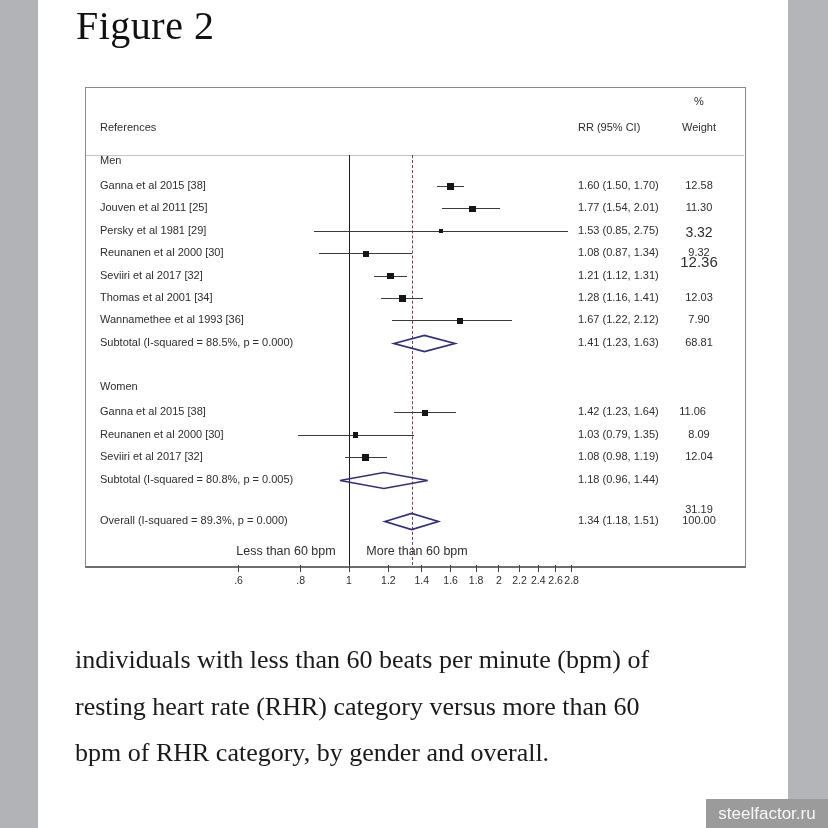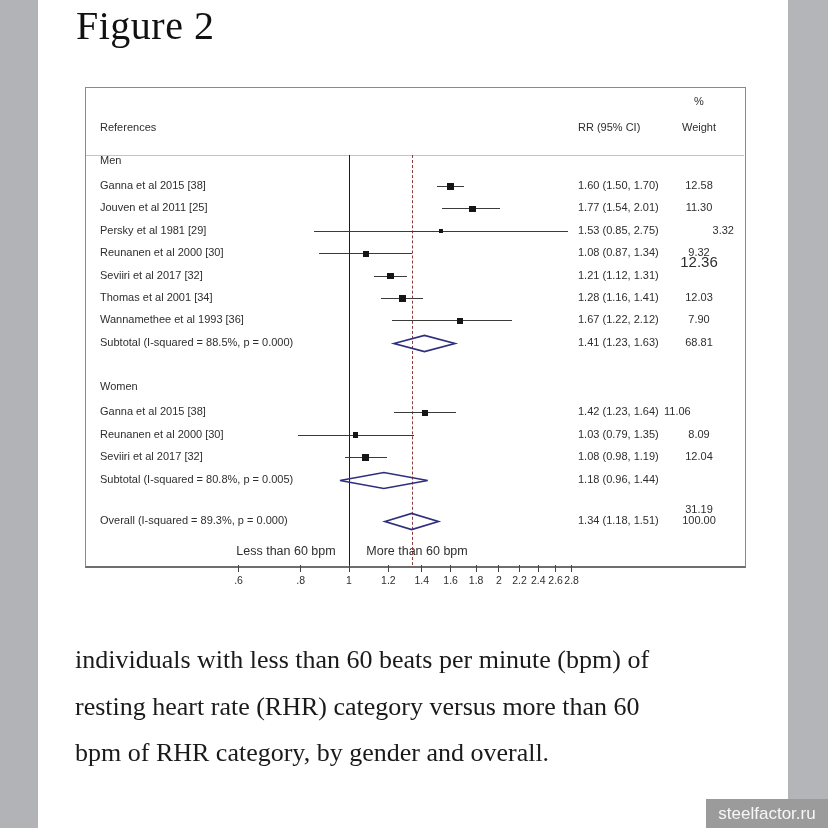--- a/index.html
+++ b/index.html
@@ -76,21 +76,21 @@
     <div style="position: absolute; left: 664px; top: 179px; font-size: 11px; color: rgb(46, 46, 46); white-space: nowrap; width: 70px; text-align: center;">12.58</div>
     <div style="position: absolute; left: 100px; top: 201.4px; font-size: 11px; color: rgb(46, 46, 46); white-space: nowrap;">Jouven et al 2011 [25]</div>
     <div style="position: absolute; left: 442.385px; top: 208.3px; width: 57.6063px; height: 1.2px; background: rgb(58, 58, 58);"></div>
     <div style="position: absolute; left: 469.296px; top: 205.705px; width: 6.39px; height: 6.39px; background: rgb(21, 21, 21);"></div>
     <div style="position: absolute; left: 578px; top: 201.4px; font-size: 11px; color: rgb(46, 46, 46); white-space: nowrap;">1.77 (1.54, 2.01)</div>
     <div style="position: absolute; left: 664px; top: 201.4px; font-size: 11px; color: rgb(46, 46, 46); white-space: nowrap; width: 70px; text-align: center;">11.30</div>
     <div style="position: absolute; left: 100px; top: 223.8px; font-size: 11px; color: rgb(46, 46, 46); white-space: nowrap;">Persky et al 1981 [29]</div>
     <div style="position: absolute; left: 313.851px; top: 230.7px; width: 253.937px; height: 1.2px; background: rgb(58, 58, 58);"></div>
     <div style="position: absolute; left: 438.978px; top: 229.302px; width: 3.996px; height: 3.996px; background: rgb(21, 21, 21);"></div>
     <div style="position: absolute; left: 578px; top: 223.8px; font-size: 11px; color: rgb(46, 46, 46); white-space: nowrap;">1.53 (0.85, 2.75)</div>
-    <div style="position: absolute; left: 664px; top: 223.8px; font-size: 11px; color: rgb(46, 46, 46); white-space: nowrap; width: 70px; text-align: right;">3.32</div>
+    <div style="position: absolute; left: 664px; top: 223.8px; font-size: 14px; color: rgb(46, 46, 46); white-space: nowrap; width: 70px; text-align: center;">3.32</div>
     <div style="position: absolute; left: 100px; top: 246.2px; font-size: 11px; color: rgb(46, 46, 46); white-space: nowrap;">Reunanen et al 2000 [30]</div>
     <div style="position: absolute; left: 318.881px; top: 253.1px; width: 93.4176px; height: 1.2px; background: rgb(58, 58, 58);"></div>
     <div style="position: absolute; left: 362.747px; top: 250.802px; width: 5.796px; height: 5.796px; background: rgb(21, 21, 21);"></div>
     <div style="position: absolute; left: 578px; top: 246.2px; font-size: 11px; color: rgb(46, 46, 46); white-space: nowrap;">1.08 (0.87, 1.34)</div>
     <div style="position: absolute; left: 664px; top: 246.2px; font-size: 11px; color: rgb(46, 46, 46); white-space: nowrap; width: 70px; text-align: center;">9.32</div>
     <div style="position: absolute; left: 100px; top: 268.6px; font-size: 11px; color: rgb(46, 46, 46); white-space: nowrap;">Seviiri et al 2017 [32]</div>
     <div style="position: absolute; left: 373.511px; top: 275.5px; width: 33.8905px; height: 1.2px; background: rgb(58, 58, 58);"></div>
     <div style="position: absolute; left: 386.873px; top: 272.746px; width: 6.708px; height: 6.708px; background: rgb(21, 21, 21);"></div>
     <div style="position: absolute; left: 578px; top: 268.6px; font-size: 11px; color: rgb(46, 46, 46); white-space: nowrap;">1.21 (1.12, 1.31)</div>
     <div style="position: absolute; left: 664px; top: 253px; font-size: 15px; color: rgb(46, 46, 46); white-space: nowrap; width: 70px; text-align: center;">12.36</div>
@@ -108,21 +108,21 @@
     <svg width="64.89668149635082" height="19" style="position: absolute; left: 391.773px; top: 333.8px; overflow: visible;">
       <polygon points="2,9.5 32.44834074817541,1.5 62.89668149635082,9.5 32.44834074817541,17.5" fill="none" stroke="#2f2f7d" stroke-width="1.7"></polygon>
     </svg>
     <div style="position: absolute; left: 578px; top: 335.8px; font-size: 11px; color: rgb(46, 46, 46); white-space: nowrap;">1.41 (1.23, 1.63)</div>
     <div style="position: absolute; left: 664px; top: 335.8px; font-size: 11px; color: rgb(46, 46, 46); white-space: nowrap; width: 70px; text-align: center;">68.81</div>
     <div style="position: absolute; left: 100px; top: 379.8px; font-size: 11px; color: rgb(46, 46, 46); white-space: nowrap;">Women</div>
     <div style="position: absolute; left: 100px; top: 405.3px; font-size: 11px; color: rgb(46, 46, 46); white-space: nowrap;">Ganna et al 2015 [38]</div>
     <div style="position: absolute; left: 393.773px; top: 412.2px; width: 62.2195px; height: 1.2px; background: rgb(58, 58, 58);"></div>
     <div style="position: absolute; left: 421.681px; top: 409.641px; width: 6.318px; height: 6.318px; background: rgb(21, 21, 21);"></div>
     <div style="position: absolute; left: 578px; top: 405.3px; font-size: 11px; color: rgb(46, 46, 46); white-space: nowrap;">1.42 (1.23, 1.64)</div>
-    <div style="position: absolute; left: 664px; top: 405.3px; font-size: 11px; color: rgb(46, 46, 46); white-space: nowrap; width: 70px; text-align: left;">11.06</div>
+    <div style="position: absolute; left: 636px; top: 405.3px; font-size: 11px; color: rgb(46, 46, 46); white-space: nowrap; width: 70px; text-align: right;">11.06</div>
     <div style="position: absolute; left: 100px; top: 427.7px; font-size: 11px; color: rgb(46, 46, 46); white-space: nowrap;">Reunanen et al 2000 [30]</div>
     <div style="position: absolute; left: 298.018px; top: 434.6px; width: 115.888px; height: 1.2px; background: rgb(58, 58, 58);"></div>
     <div style="position: absolute; left: 352.679px; top: 432.486px; width: 5.427px; height: 5.427px; background: rgb(21, 21, 21);"></div>
     <div style="position: absolute; left: 578px; top: 427.7px; font-size: 11px; color: rgb(46, 46, 46); white-space: nowrap;">1.03 (0.79, 1.35)</div>
     <div style="position: absolute; left: 664px; top: 427.7px; font-size: 11px; color: rgb(46, 46, 46); white-space: nowrap; width: 70px; text-align: center;">8.09</div>
     <div style="position: absolute; left: 100px; top: 450.1px; font-size: 11px; color: rgb(46, 46, 46); white-space: nowrap;">Seviiri et al 2017 [32]</div>
     <div style="position: absolute; left: 344.631px; top: 457px; width: 41.9918px; height: 1.2px; background: rgb(58, 58, 58);"></div>
     <div style="position: absolute; left: 362.339px; top: 454.294px; width: 6.612px; height: 6.612px; background: rgb(21, 21, 21);"></div>
     <div style="position: absolute; left: 578px; top: 450.1px; font-size: 11px; color: rgb(46, 46, 46); white-space: nowrap;">1.08 (0.98, 1.19)</div>
     <div style="position: absolute; left: 664px; top: 450.1px; font-size: 11px; color: rgb(46, 46, 46); white-space: nowrap; width: 70px; text-align: center;">12.04</div>

